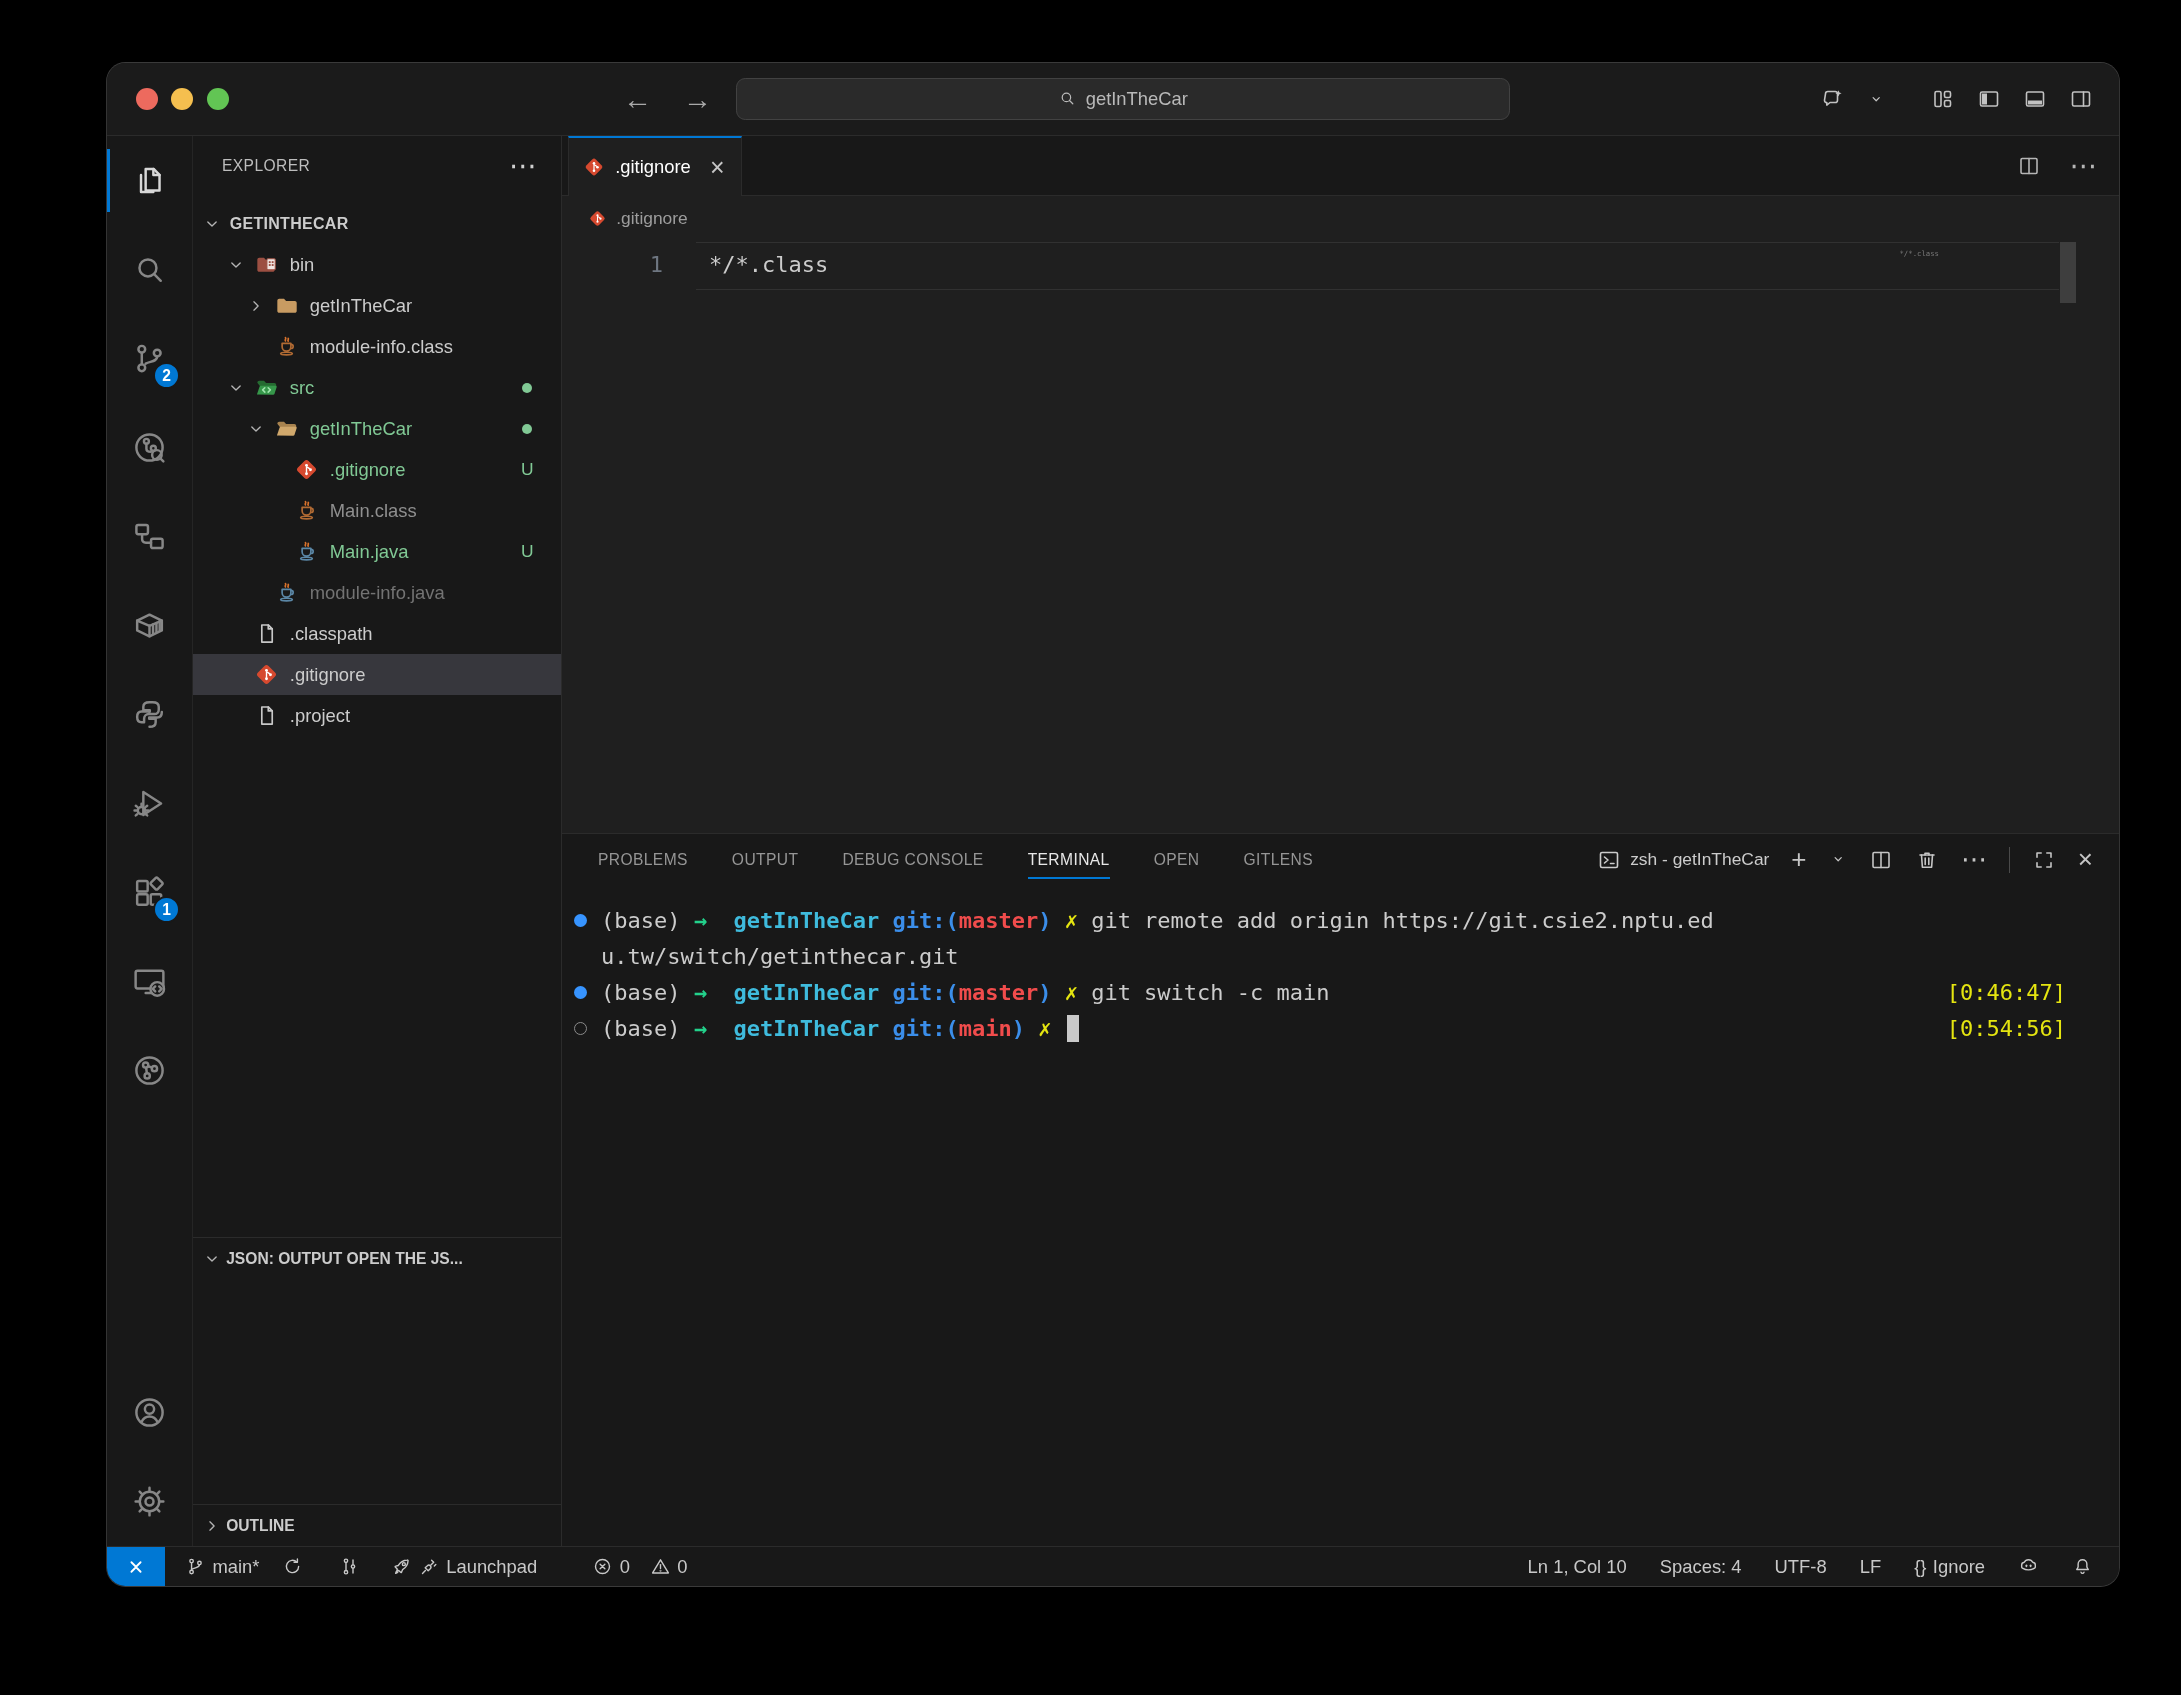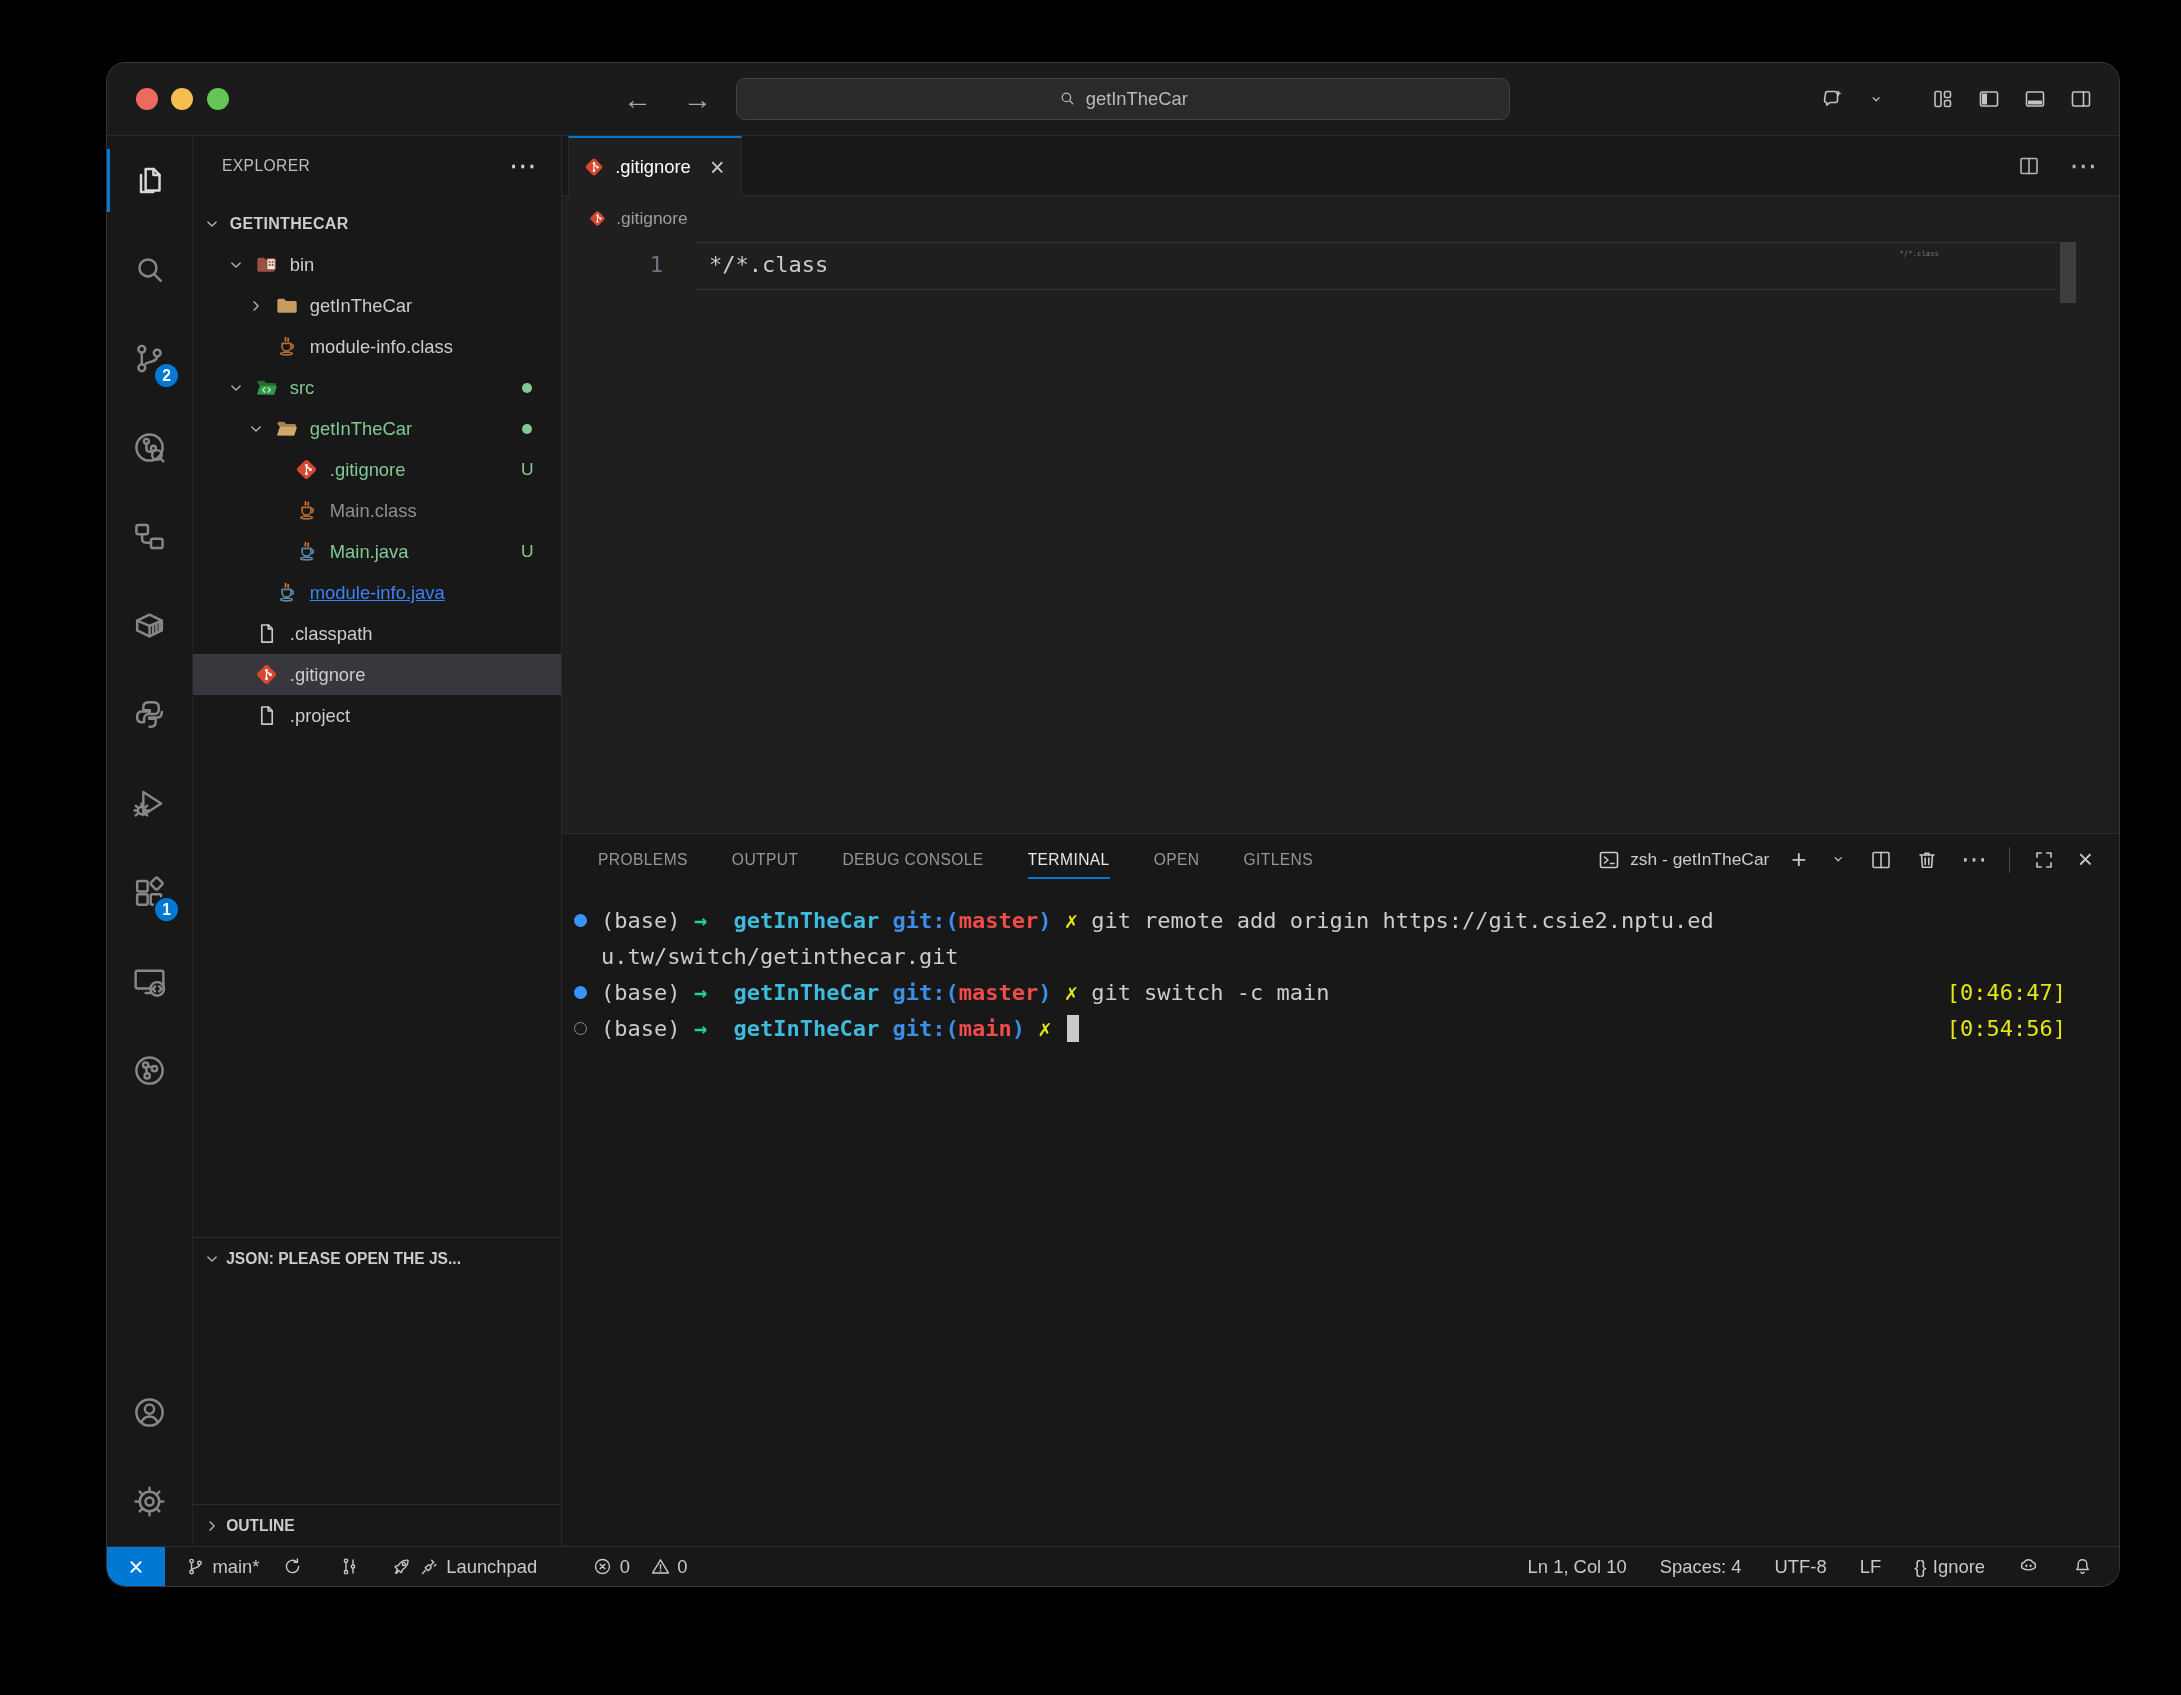--- a/index.html
+++ b/index.html
@@ -423,21 +423,21 @@
                 <g stroke="#d8722c">
                   <path d="M11 3.4c1.2 1.1-1.1 2.1 0 3.2M13.6 4.1c1 1-1 1.8 0 2.8"></path>
                 </g>
                 <g stroke="#5b87a6">
                   <path d="M7.8 9h8.4v3.3c0 2.3-1.9 4.2-4.2 4.2s-4.2-1.9-4.2-4.2z"></path>
                   <path d="M16.2 10c1.3 0 2.2.8 2.2 1.9s-.9 2-2.2 2"></path>
                   <ellipse cx="12" cy="18.8" rx="5.6" ry="1.3"></ellipse>
                 </g>
               </svg>
             </span>
-            <span class="tr-label" style="color: #3b82f6; text-decoration: underline;">module-info.java</span>
+            <span class="tr-label" style="color: #737373;">module-info.java</span>
           </div>
           <div class="tree-row" style="padding-left: 33px;">
             <span class="tr-spacer"></span>
             <span class="tr-icon">
               <svg viewBox="0 0 24 24" fill="none" stroke="currentColor" stroke-width="1.6" stroke-linecap="round" stroke-linejoin="round">
                 <g stroke="#c8c8c8">
                   <path d="M7.5 3.8h6.2l3.8 3.8v12.6H7.5z"></path>
                   <path d="M13.7 3.8v3.8h3.8"></path>
                 </g>
               </svg>
@@ -475,21 +475,21 @@
             <span class="tr-label" style="color: rgb(204, 204, 204);">.project</span>
           </div>
         </div>
       <div class="sb-bottom">
         <div class="section-header">
           <span class="tr-chev">
               <svg viewBox="0 0 24 24" fill="none" stroke="currentColor" stroke-width="1.6" stroke-linecap="round" stroke-linejoin="round">
                 <path d="M7 9.5l5 5 5-5"></path>
               </svg>
             </span>
-          <span>JSON: PLEASE OPEN THE JS...</span>
+          <span>JSON: OUTPUT OPEN THE JS...</span>
         </div>
         <div class="section-body"></div>
         <div class="section-header">
           <span class="tr-chev">
               <svg viewBox="0 0 24 24" fill="none" stroke="currentColor" stroke-width="1.6" stroke-linecap="round" stroke-linejoin="round">
                 <path d="M9.5 7l5 5-5 5"></path>
               </svg>
             </span>
           <span>OUTLINE</span>
         </div>

